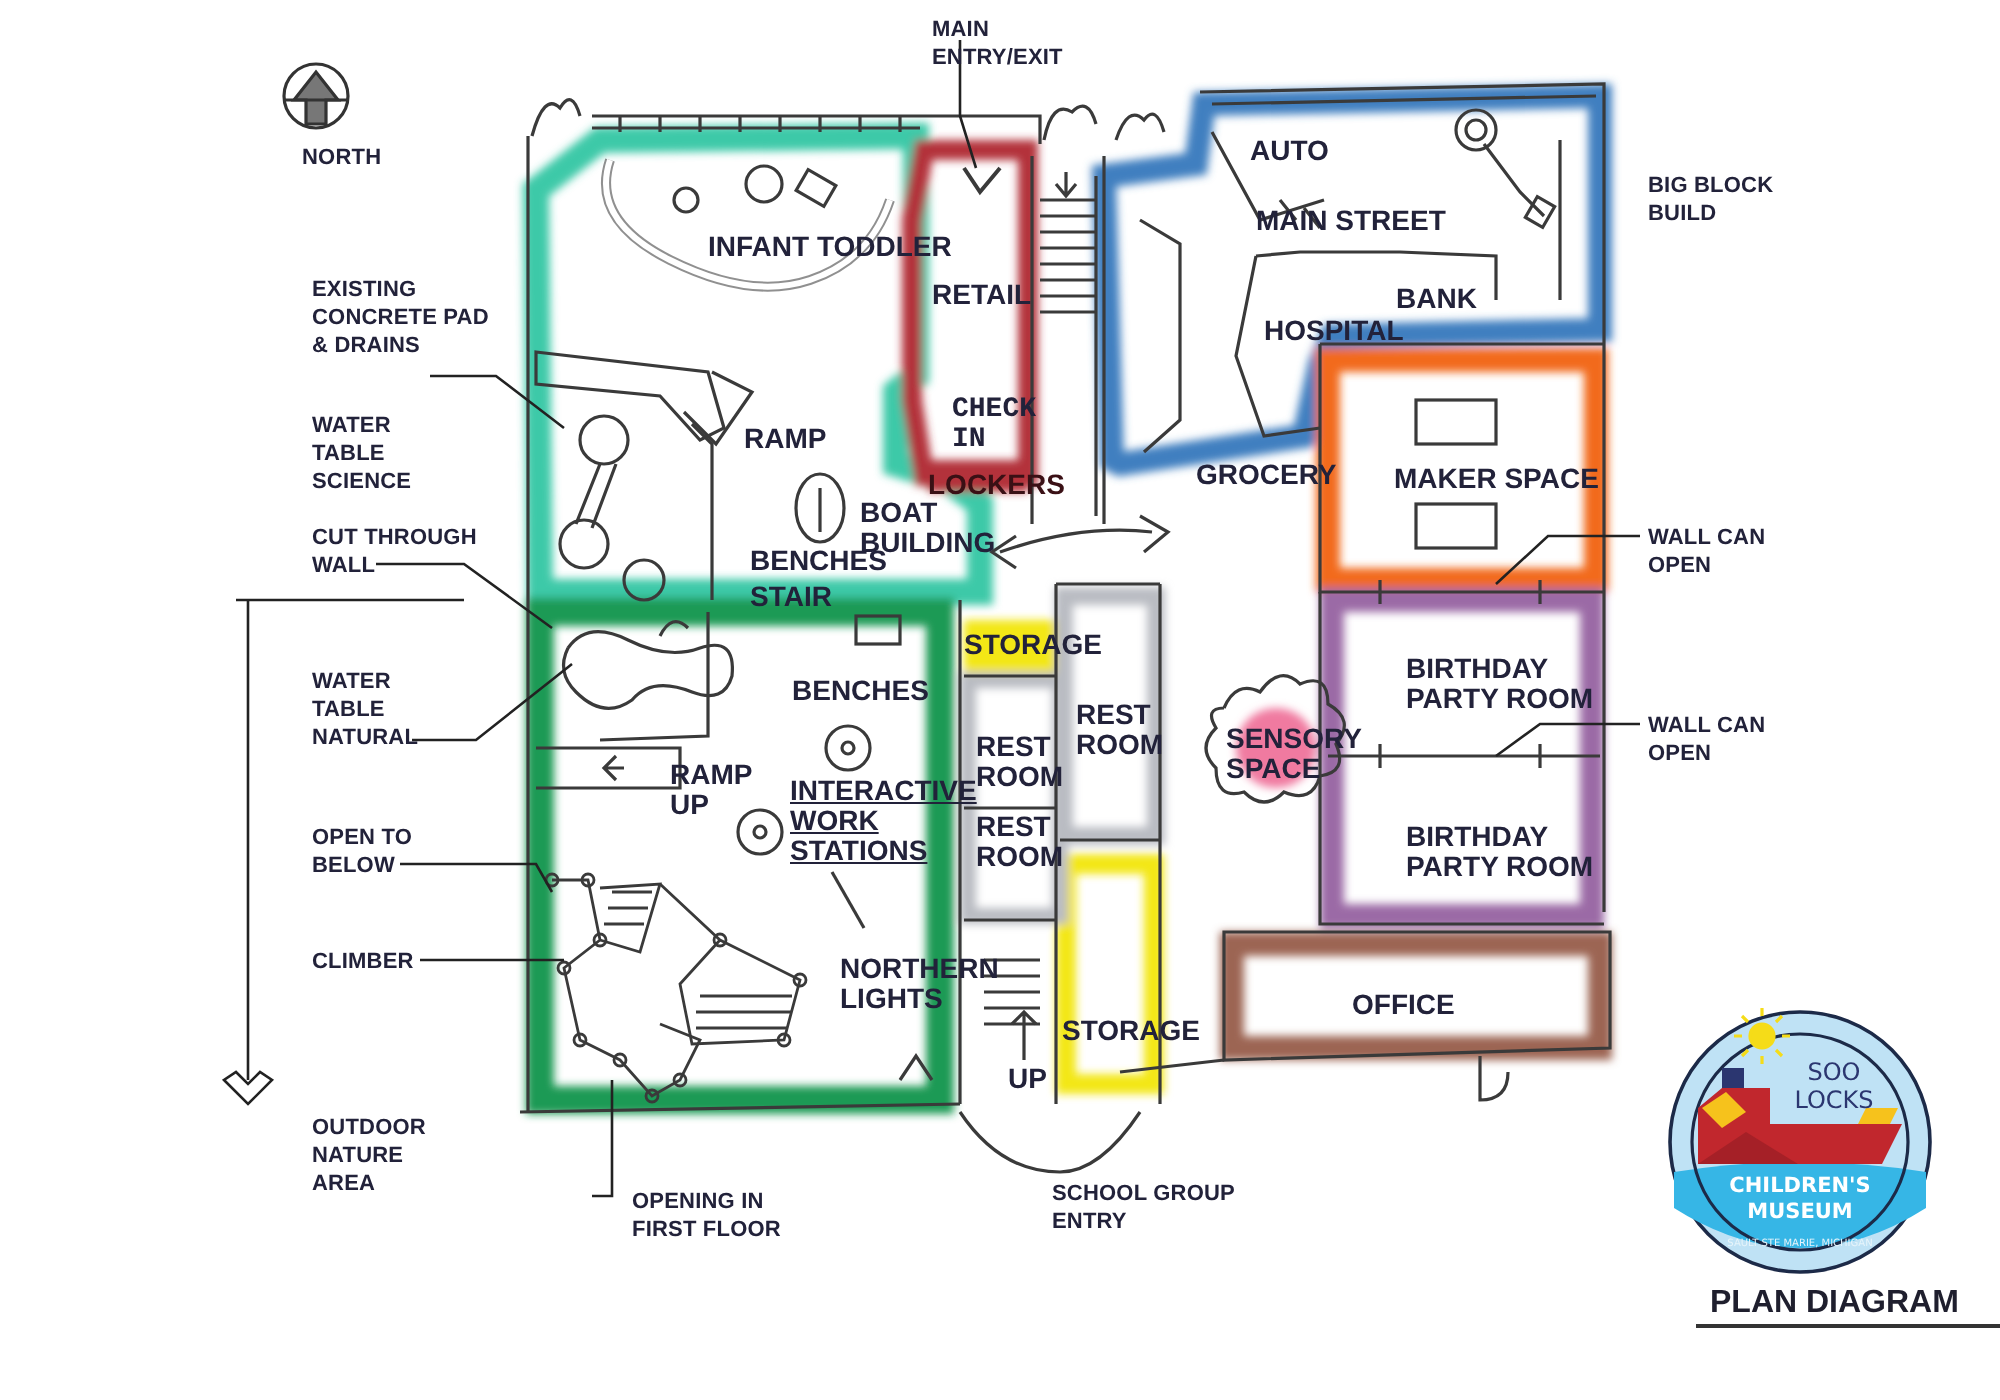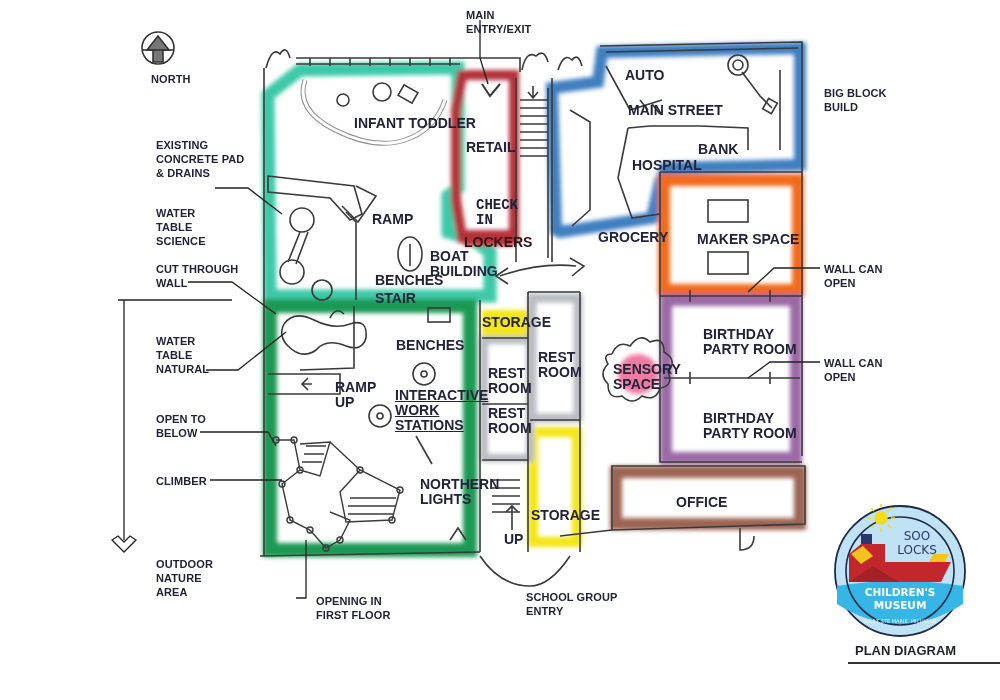--- a/index.html
+++ b/index.html
@@ -4,21 +4,21 @@
 <style>
   html, body { margin: 0; padding: 0; background: #ffffff; }
   body { width: 1000px; height: 700px; position: relative; overflow: hidden;
          font-family: "Liberation Sans", "DejaVu Sans", sans-serif; color: #1f1f2e; }
   .stage { position: absolute; left: 0; top: 0; width: 1000px; height: 700px; }
   svg.plan { position: absolute; left: 0; top: 0; }
   .lbl { position: absolute; font-weight: 700; font-size: 11px; line-height: 14px;
          letter-spacing: 0.1px; text-transform: uppercase; white-space: pre-line; color: #22223a; }
   .room { position: absolute; font-weight: 700; font-size: 14px; line-height: 15px;
           text-transform: uppercase; white-space: pre-line; color: #22223a; }
-  .title { position: absolute; left: 855px; top: 643px; font-size: 13px; font-weight: 700; color: #1f1f2e; }
+  .title { position: absolute; left: 855px; top: 643px; font-size: 16px; font-weight: 700; color: #1f1f2e; }
   .title-rule { position: absolute; left: 848px; top: 662px; width: 152px; height: 2px; background: #333; }
   .logo { position: absolute; left: 833px; top: 504px; width: 134px; height: 134px; }
 </style>
 </head>
 <body>
 
 <div class="stage">
 
   <svg class="plan" width="1000" height="700" viewBox="0 0 1000 700">
     <defs>

